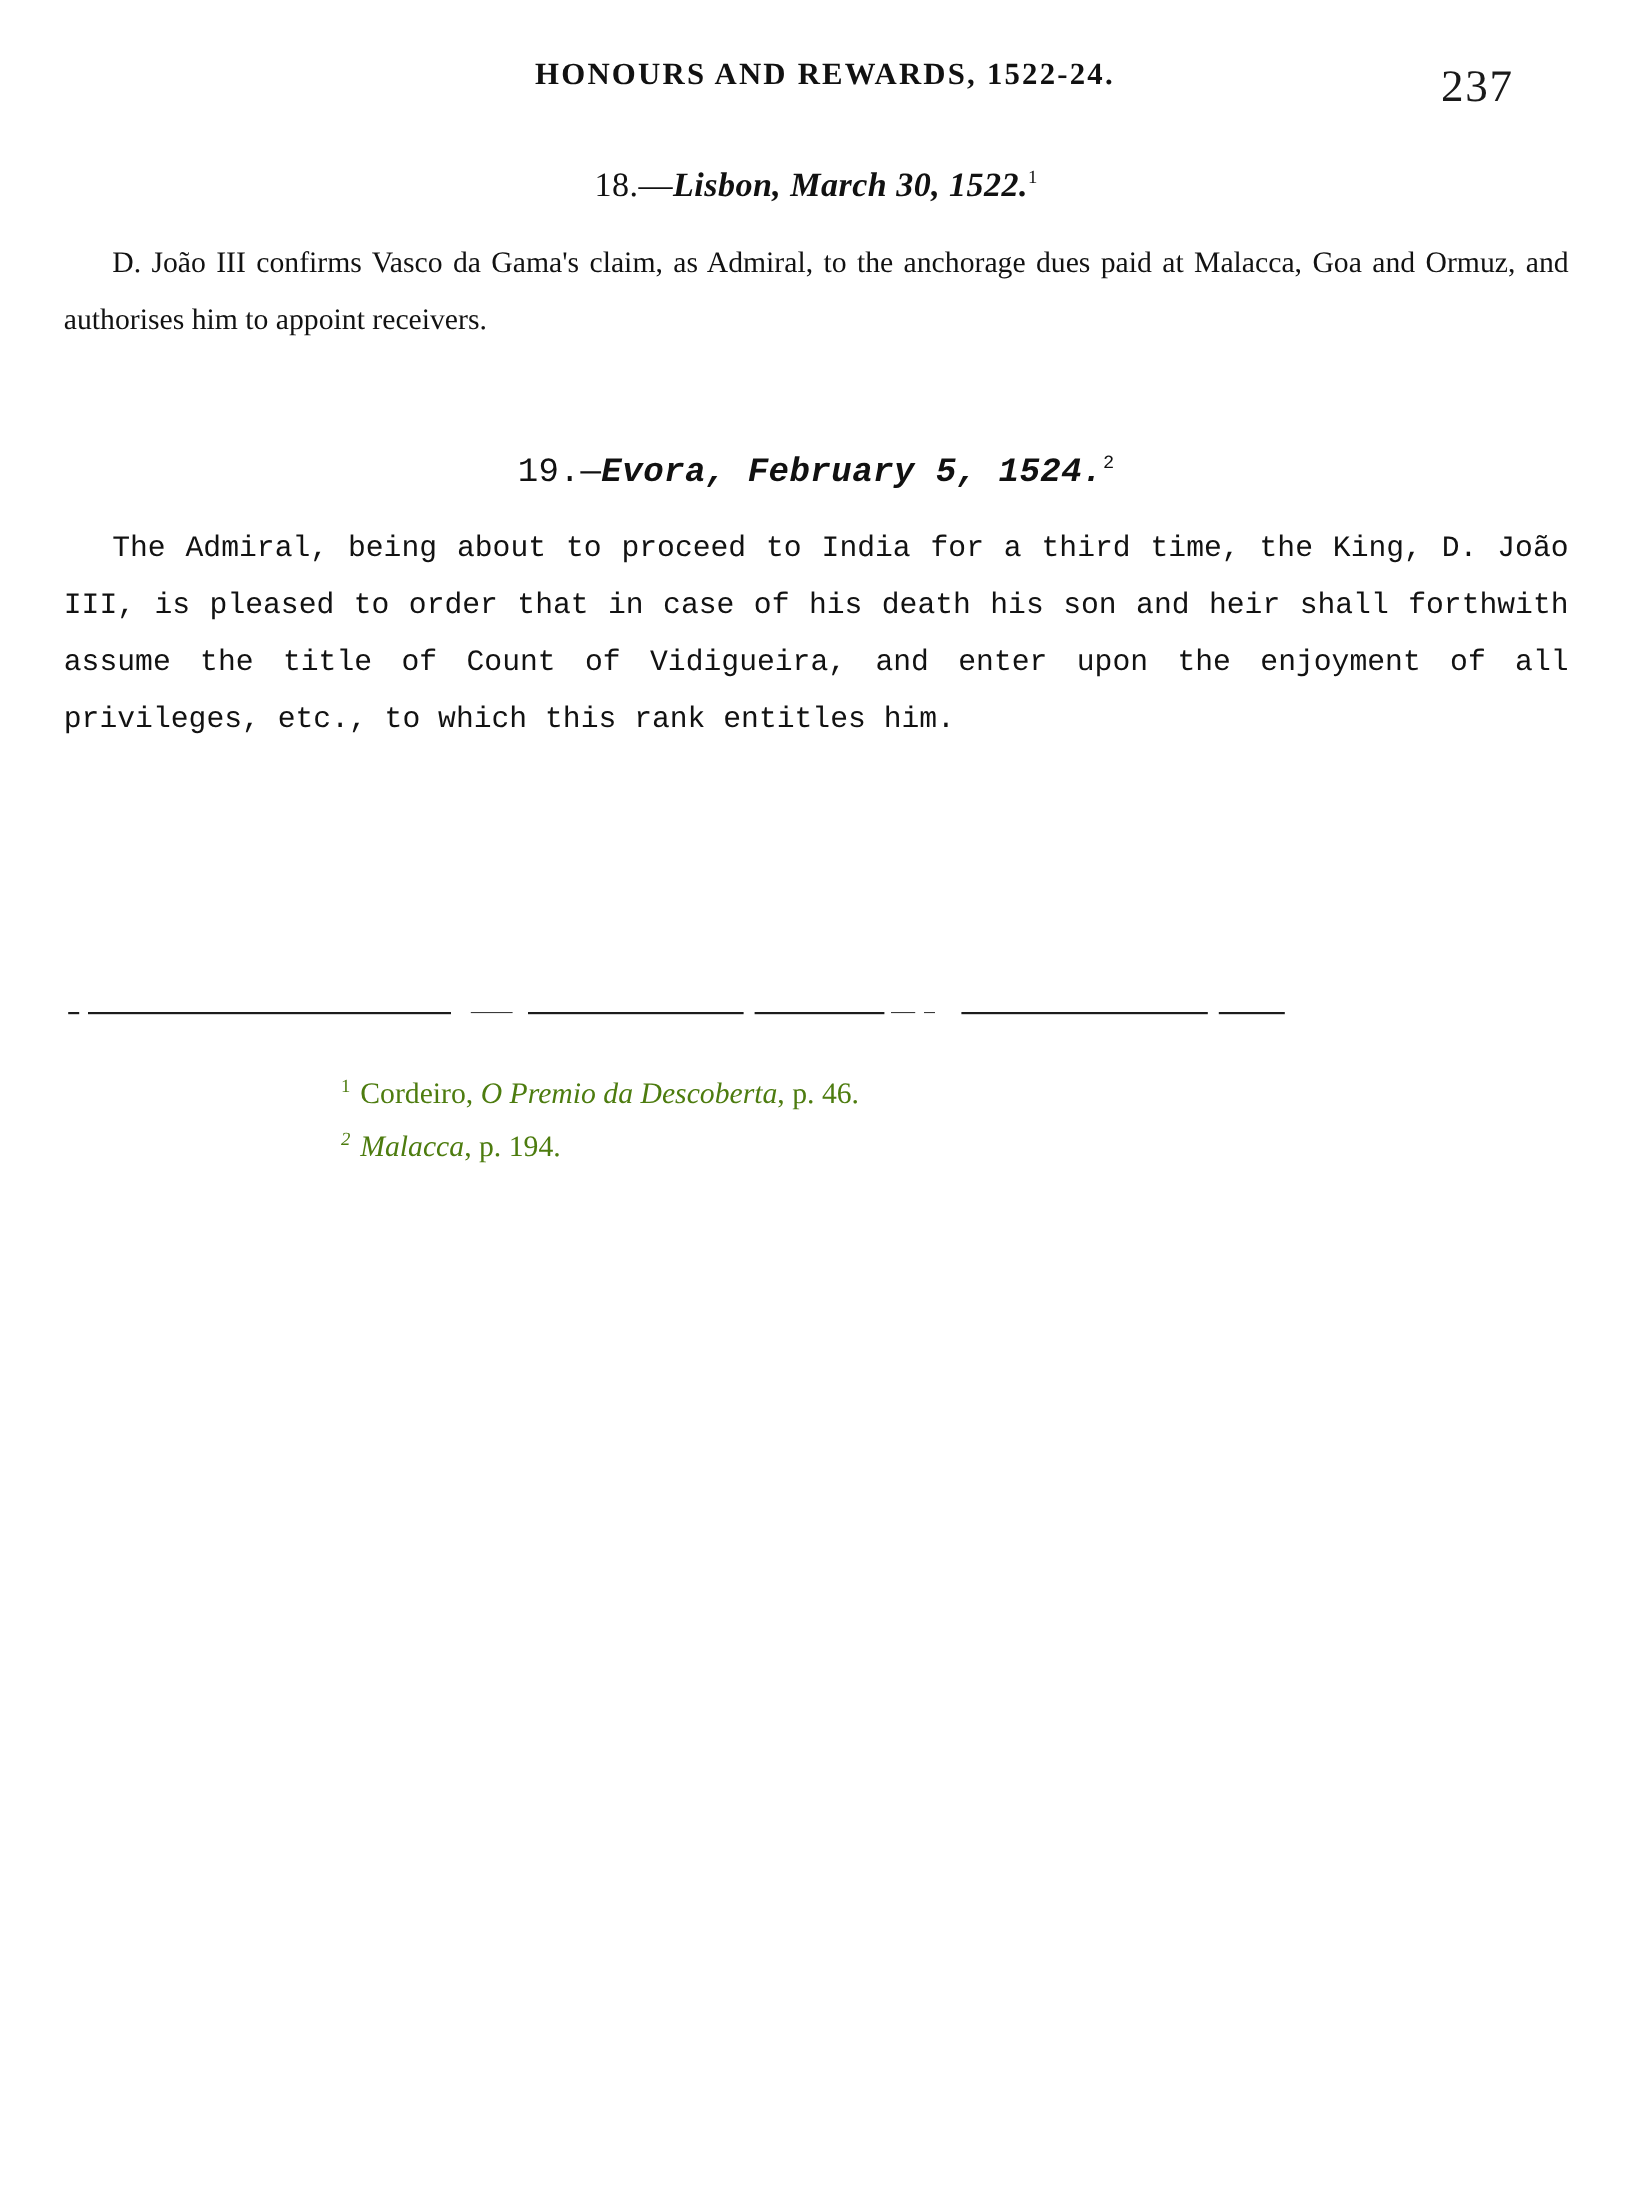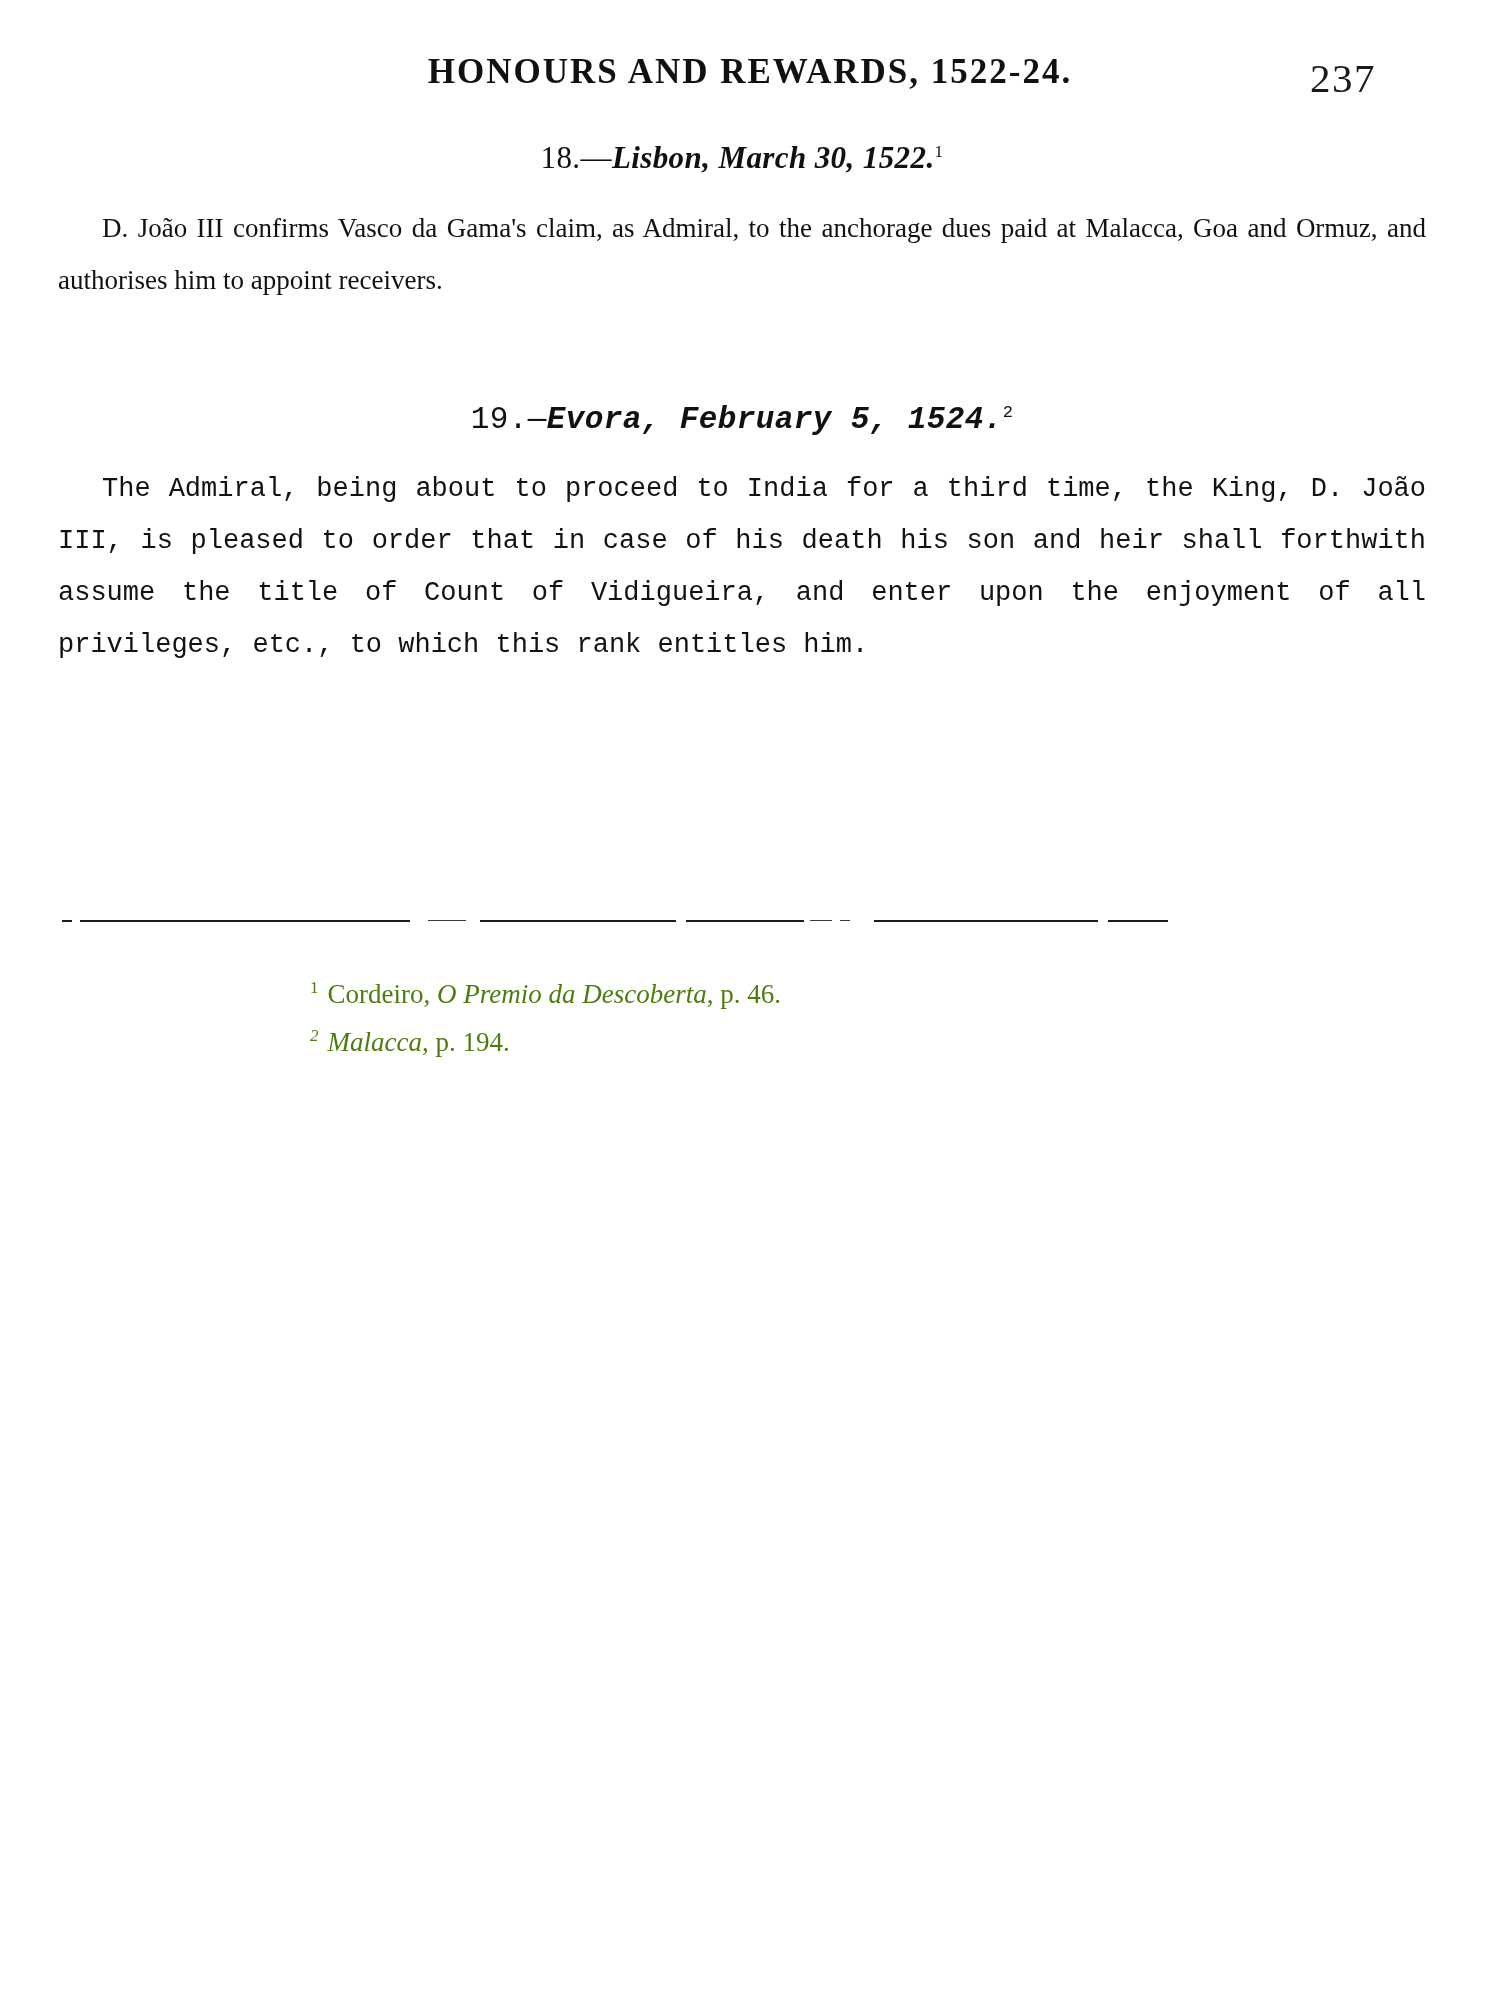--- a/index.html
+++ b/index.html
@@ -29,42 +29,42 @@
     top: 52px;
     width: 1500px;
     height: 40px;
   }
   .rh-title {
     position: absolute;
     left: 330px;
     top: 0;
     width: 840px;
     text-align: center;
-    font-size: 35px;
+    font-size: 28px;
     letter-spacing: 2.0px;
     font-weight: 600;
     font-family: "Liberation Serif", serif;
     color: #111;
     white-space: nowrap;
   }
   .rh-folio {
     position: absolute;
     left: 1310px;
     top: 2px;
     font-size: 41px;
     letter-spacing: 1.5px;
     color: #1a1a1a;
     font-weight: 500;
   }
 
   
   .textblock {
     position: absolute;
     left: 58px;
-    top: 140px;
+    top: 150px;
     width: 1368px;
   }
   .entry { margin-bottom: 68px; }
   .entry-heading {
     text-align: center;
     font-size: 31px;
     font-style: italic;
     font-weight: 600;
     letter-spacing: 0.4px;
     margin-bottom: 26px;

